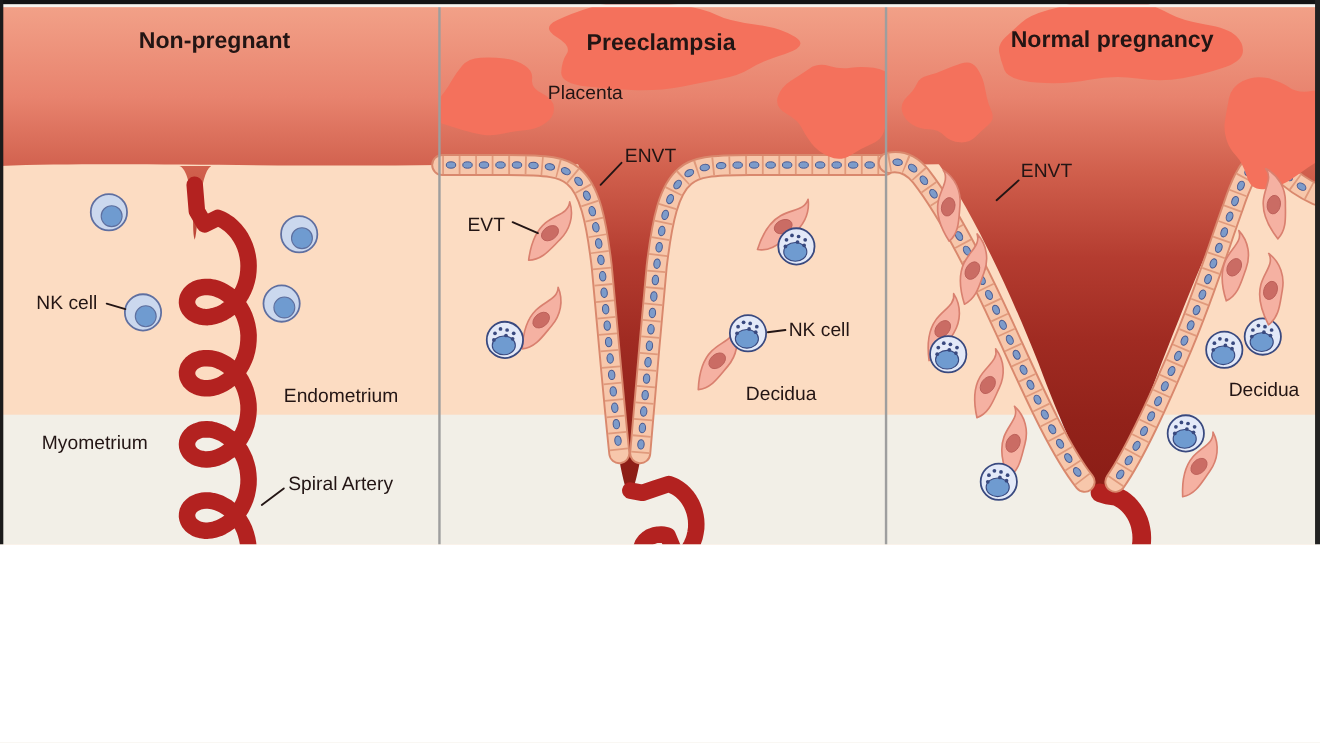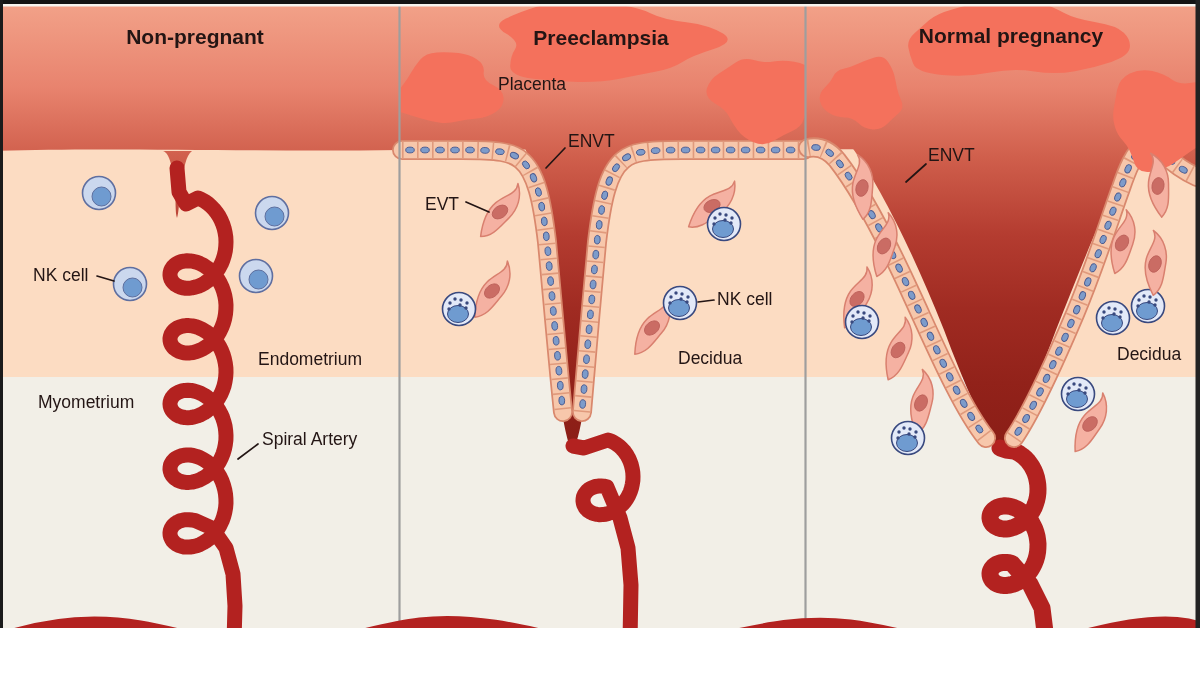--- a/index.html
+++ b/index.html
@@ -1,16 +1,16 @@
 <!DOCTYPE html>
 <html><head>
 <meta charset="utf-8">
 <style>
   html,body{margin:0;padding:0;background:#ffffff;}
-  #stage{position:relative;width:1200px;height:628px;overflow:hidden;background:#f2efe7;}
+  #stage{position:relative;width:1200px;height:495px;overflow:hidden;background:#f2efe7;}
   svg{display:block;}
   text{font-family:"Liberation Sans","DejaVu Sans",sans-serif;fill:#231514;}
   .title{font-size:21px;font-weight:bold;}
   .lbl{font-size:17.5px;}
   .pointer{stroke:#231514;stroke-width:1.7;fill:none;stroke-linecap:round;}
   .band-outline{fill:none;stroke:#d9886d;stroke-width:20;stroke-linecap:round;}
   .band-fill{fill:none;stroke:#f7c7ab;stroke-width:16.5;stroke-linecap:round;}
   .band-sep{fill:none;stroke:#e09a7c;stroke-width:16.5;stroke-dasharray:1.6 13.4;}
   .artery{fill:none;stroke:#b32220;stroke-linecap:round;stroke-linejoin:round;}
   .divider{stroke:#9e9e9e;stroke-width:2.2;}

